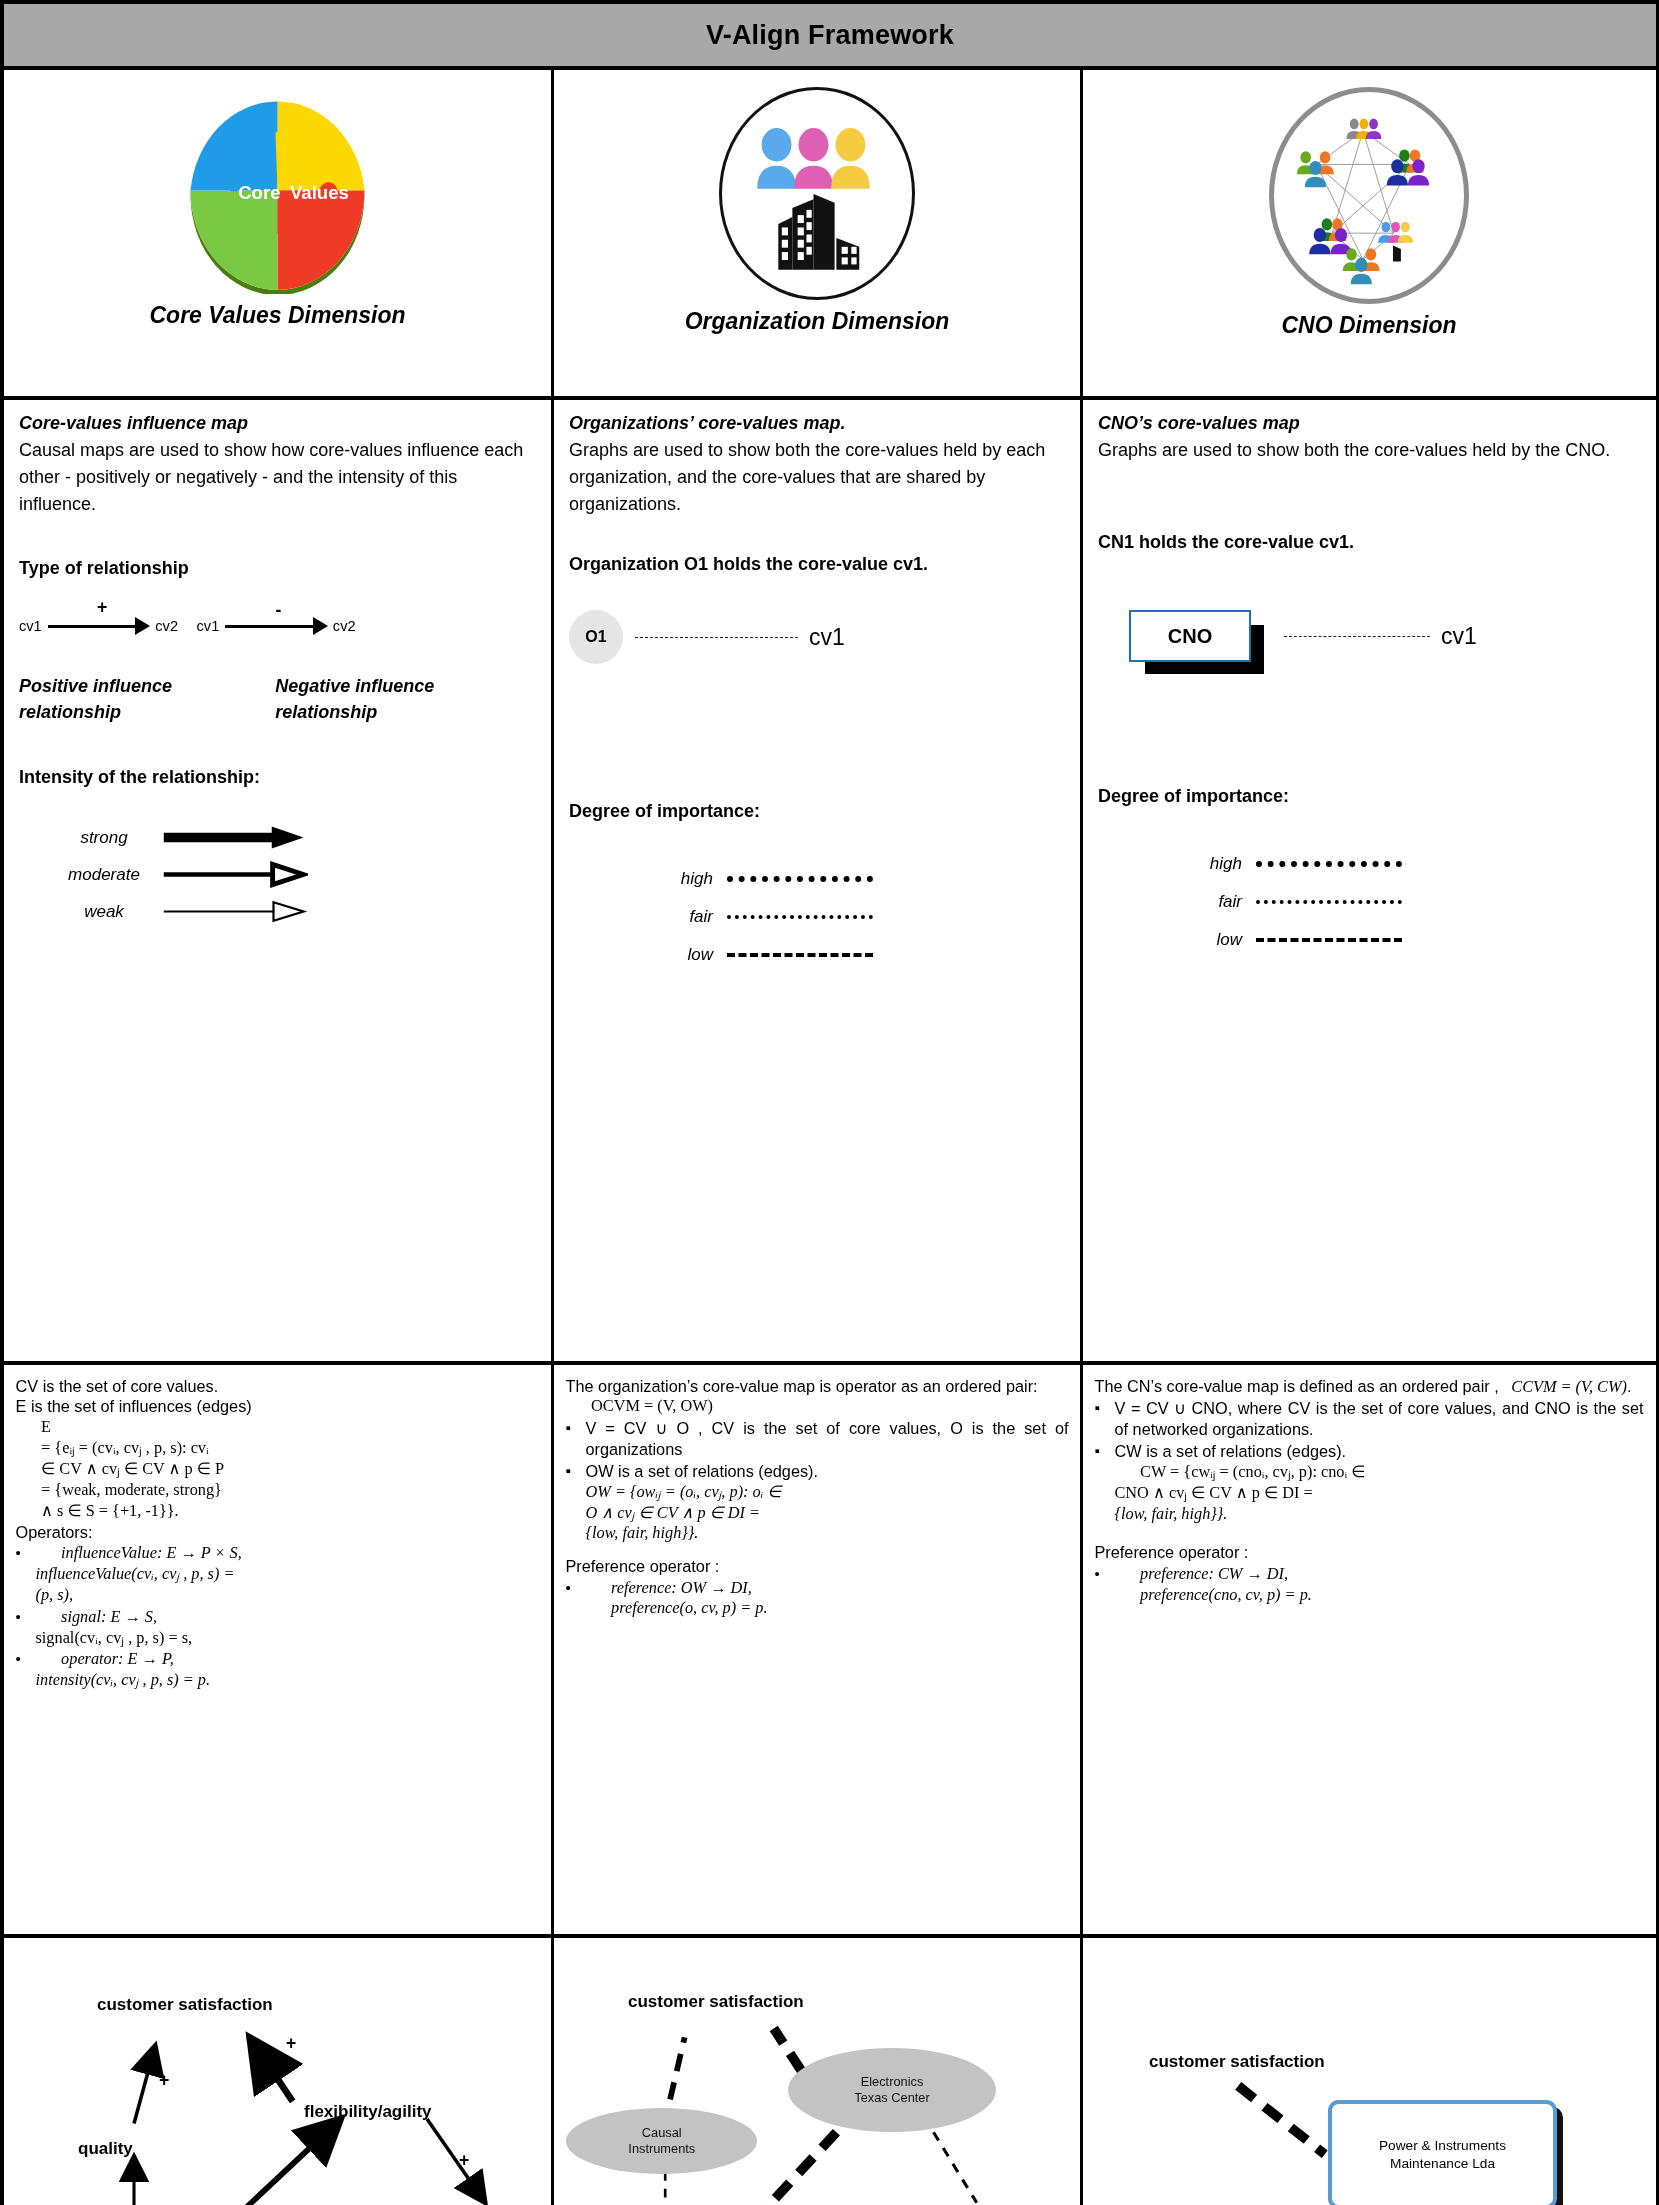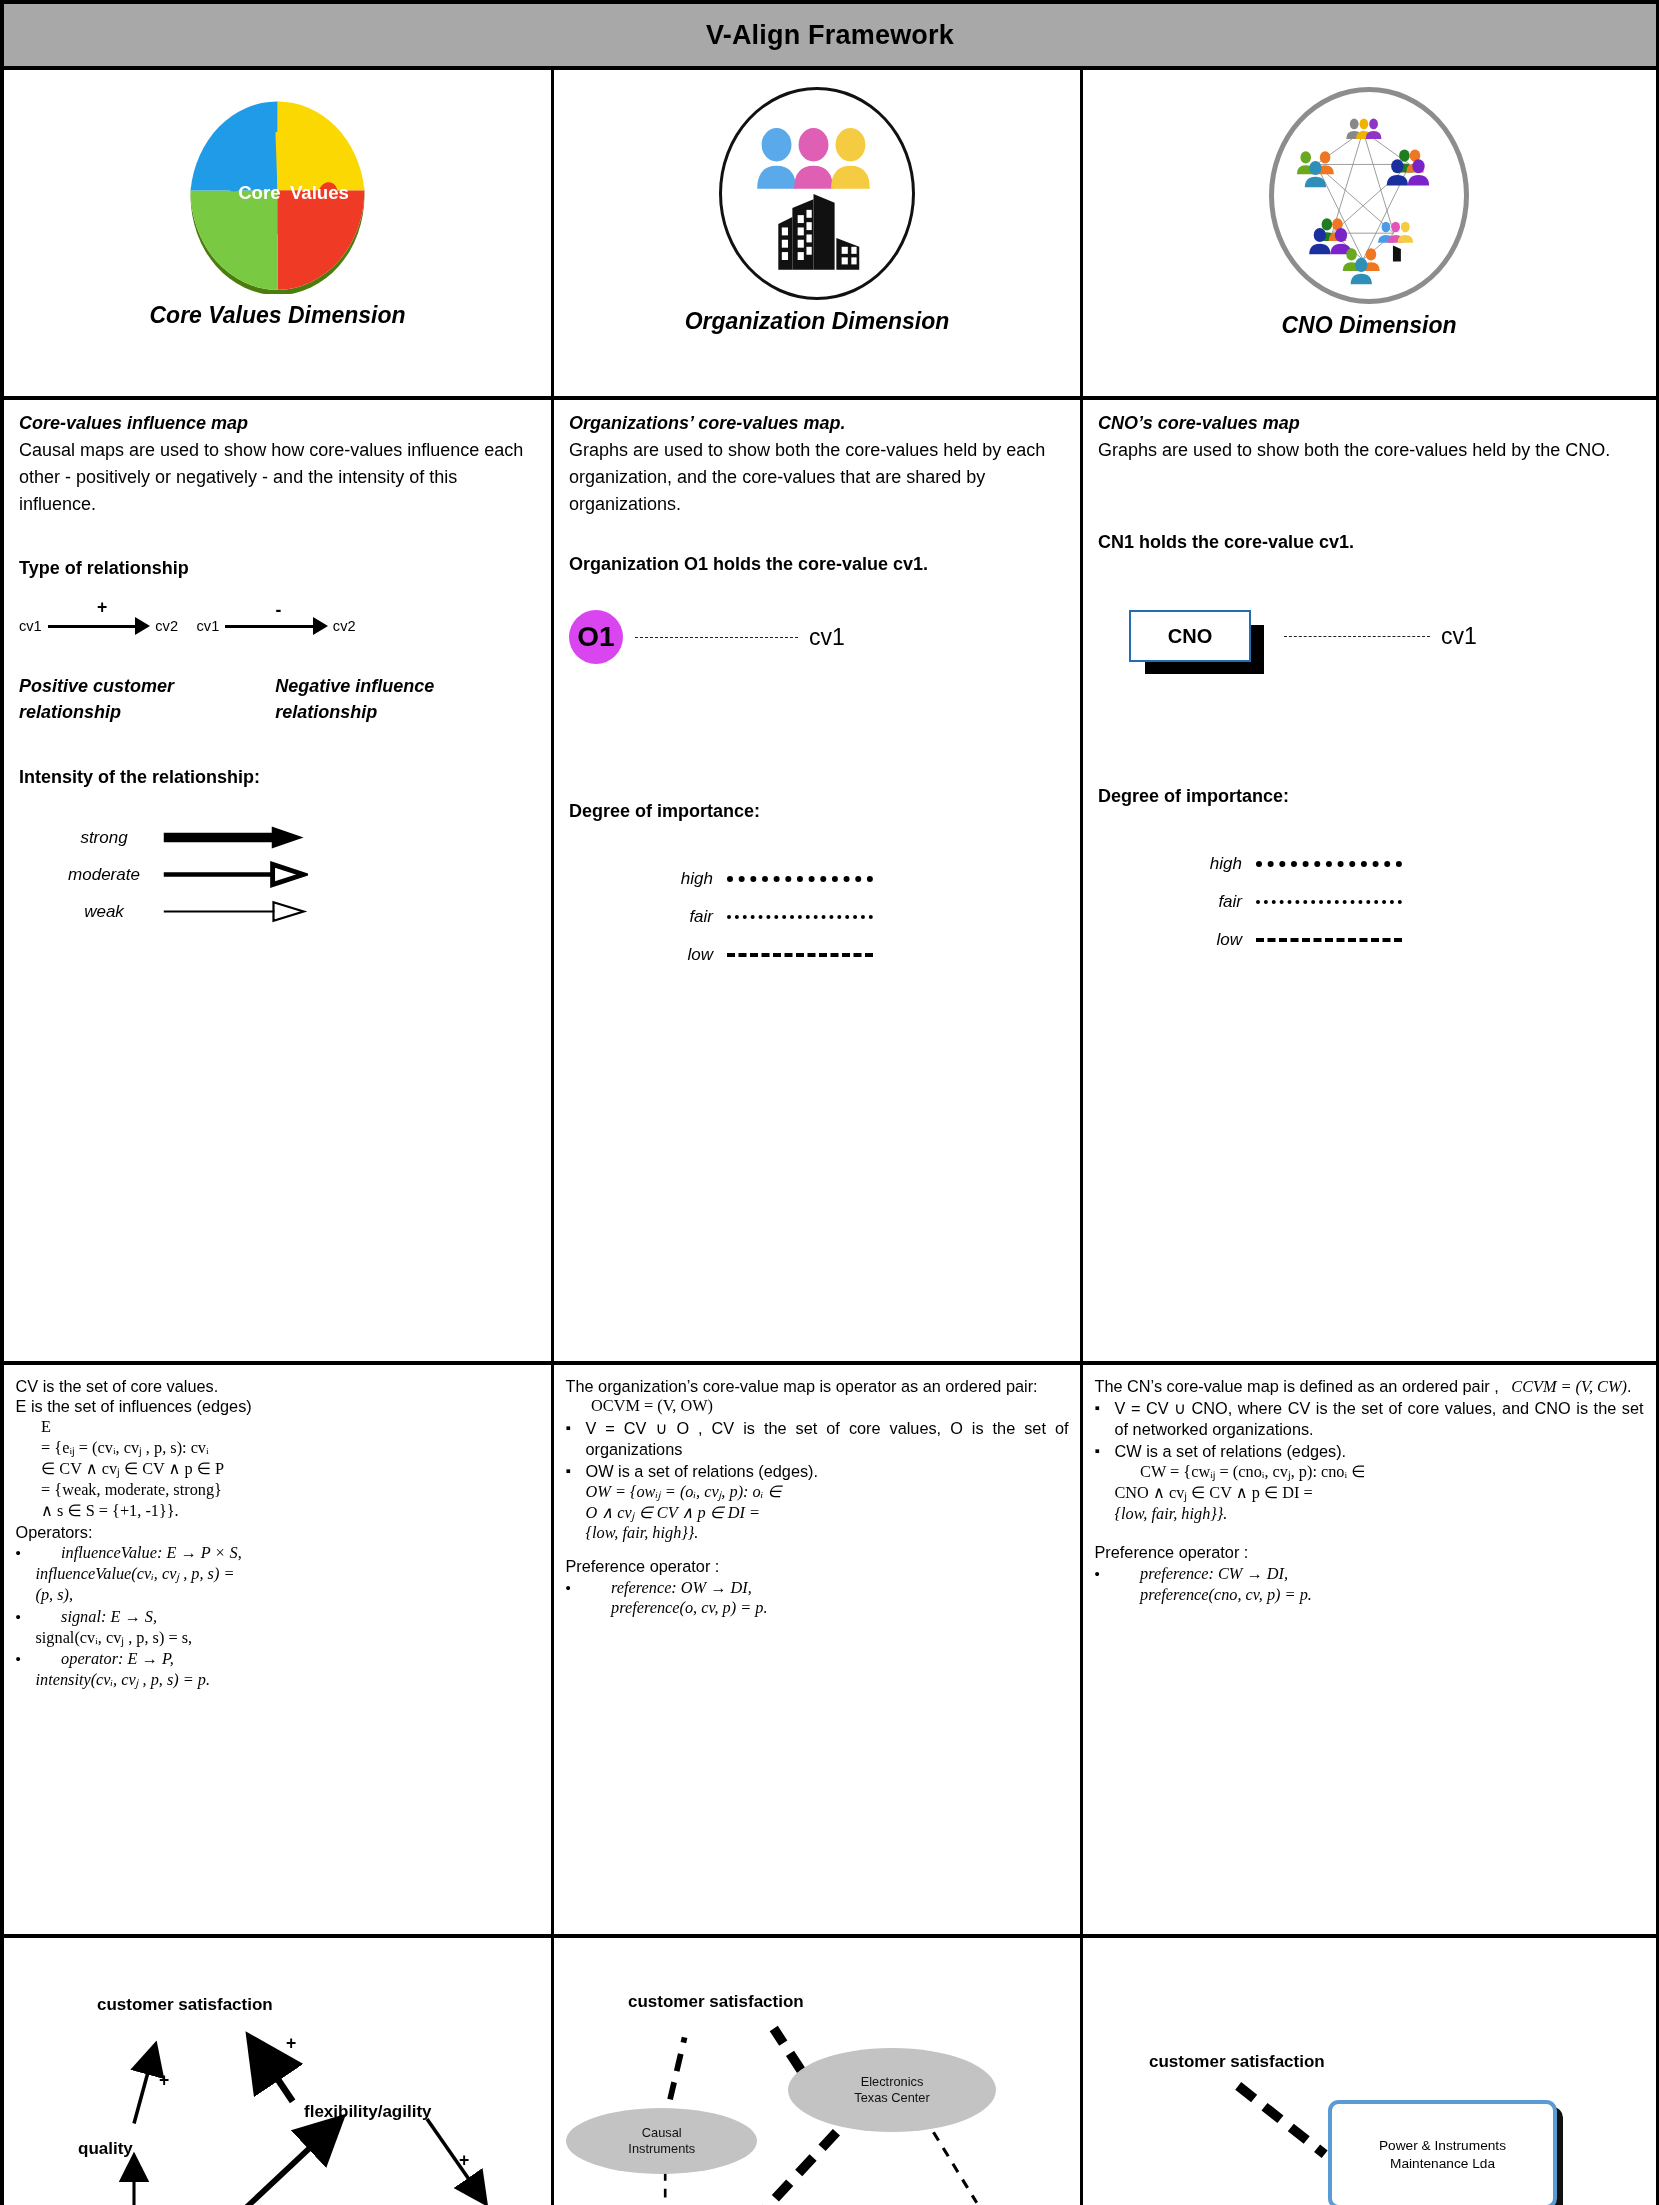--- a/index.html
+++ b/index.html
@@ -50,21 +50,21 @@
   
   .dlegend{margin-top:38px;margin-left:79px;}
   .drow{display:flex;align-items:center;height:38px;}
   .drow .dlbl{width:79px;text-align:right;font-size:17px;font-style:italic;padding-right:14px;box-sizing:border-box;}
   .dline{height:0;width:146px;}
   .dhigh{border-top:6.6px dotted #000;}
   .dfair{border-top:4px dotted #000;}
   .dlow{border-top:4.9px dashed #000;}
   
   .nodewrap{margin-top:31px;display:flex;align-items:center;}
-  .o1{width:54px;height:54px;border-radius:50%;background:#d946ef;display:flex;align-items:center;justify-content:center;font-size:28px;font-weight:bold;}
+  .o1{width:54px;height:54px;border-radius:50%;background:#e5e5e5;display:flex;align-items:center;justify-content:center;font-size:16px;font-weight:bold;}
   .dashline{height:0;border-top:1.8px dashed #222;width:163px;margin:0 11.5px;}
   .cvlabel{font-size:23px;}
   .cnobox{position:relative;width:128px;height:53px;}
   .cnobox .shadow{position:absolute;left:16px;top:15px;width:119px;height:49px;background:#000;}
   .cnobox .face{position:absolute;left:0;top:0;width:118px;height:48px;background:#fff;border:2.2px solid #1f6fb2;display:flex;align-items:center;justify-content:center;font-size:20px;font-weight:bold;}
   
   .row3{height:569px;}
   .fpad{padding:10.6px 11.5px 0 11.5px;box-sizing:border-box;height:100%;font-size:16.3px;line-height:1.28;}
   .just{text-align:justify;}
   .mathi{font-family:"Liberation Serif",serif;font-style:italic;}
@@ -254,21 +254,21 @@
           <div class="tr-item">
             <span class="lbl">cv1</span>
             <span class="arrow-line" style="width:88px;margin-left:6.2px;"></span>
             <span class="ahead"></span>
             <span class="sgn" style="left:79px;top:-17px;">-</span>
             <span class="lbl" style="margin-left:5.3px;">cv2</span>
           </div>
         </div>
 
         <div class="posneg">
-          <div class="pn1">Positive customer relationship</div>
+          <div class="pn1">Positive influence relationship</div>
           <div class="pn2">Negative influence relationship</div>
         </div>
 
         <div class="intens-title">Intensity of the relationship:</div>
 
         <div class="ilegend">
           <div class="irow">
             <div class="ilbl">strong</div>
             <svg width="146" height="31" viewBox="0 0 330 70">
                 <line x1="4" y1="35" x2="250" y2="35" stroke="#000" stroke-width="22"></line>

